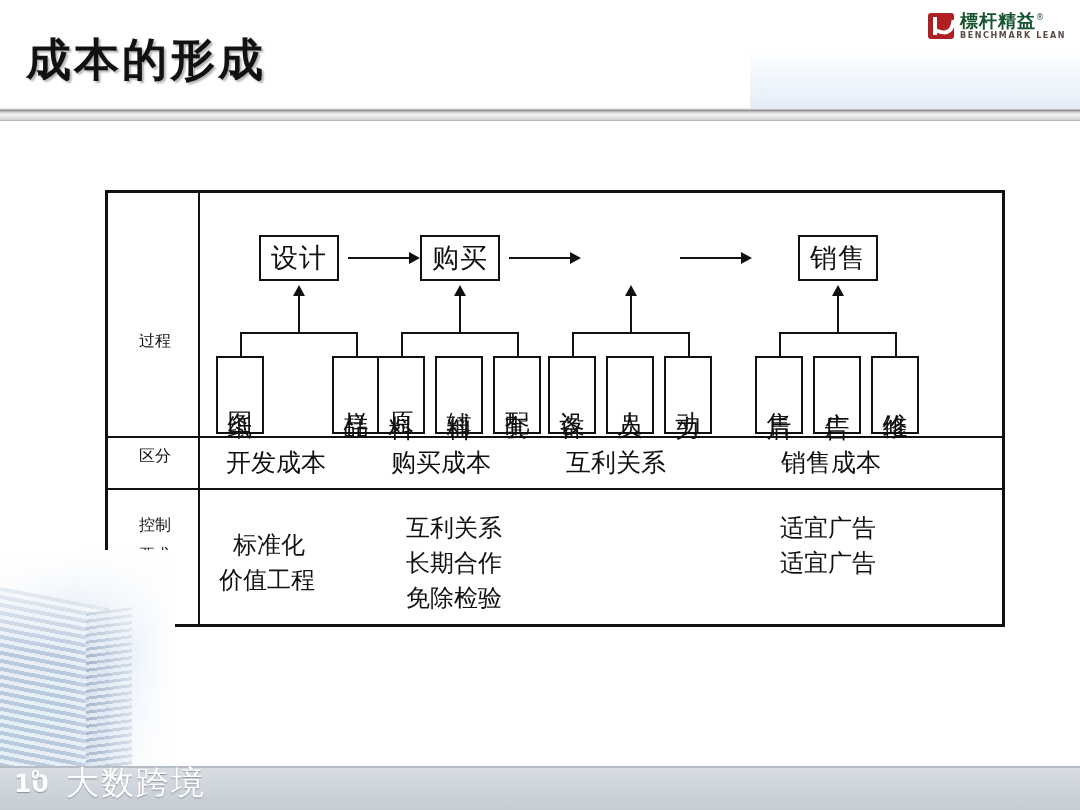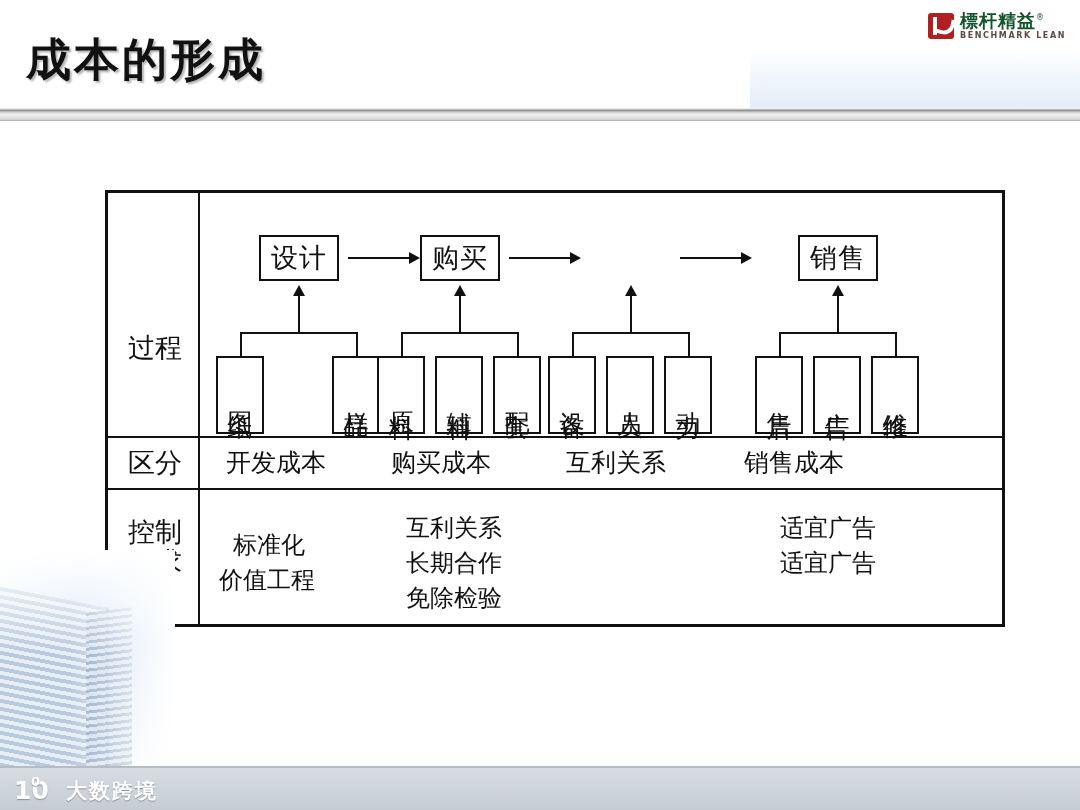--- a/index.html
+++ b/index.html
@@ -87,21 +87,21 @@
     left: 0;
     right: 0;
     height: 2px;
     background: #111;
   }
   .row-label {
     position: absolute;
     left: 0;
     width: 94px;
     text-align: center;
-    font-size: 27px;
+    font-size: 16px;
     color: #111;
     line-height: 1.25;
     font-family: "DejaVu Sans", "Liberation Sans", sans-serif;
   }
 
   
   .pbox {
     position: absolute;
     border: 2.5px solid #111;
     box-sizing: border-box;
@@ -242,22 +242,22 @@
   }
   #watermark .wm-sup {
     position: absolute;
     left: 17px;
     top: -2px;
     font-size: 13px;
     font-weight: 700;
   }
   #watermark .wm-text {
     color: #ffffff;
-    font-size: 21px;
-    font-weight: 700;
+    font-size: 33px;
+    font-weight: 400;
     letter-spacing: 2px;
     text-shadow: 0 1px 1px rgba(130,135,142,0.9);
   }
 
   
   #brand-logo {
     position: absolute;
     right: 14px;
     top: 12px;
     display: flex;
@@ -415,21 +415,21 @@
   <div class="hseg" style="left:671px; top:139px; width:118px"></div>
   <div class="vseg" style="left:671px; top:139px; height:26px"></div>
   <div class="vseg" style="left:787px; top:139px; height:26px"></div>
   <div class="sbox" style="left:647px; top:163px; width:48px; height:78px">售后</div>
   <div class="sbox" style="left:705px; top:163px; width:48px; height:78px">广告</div>
   <div class="sbox" style="left:763px; top:163px; width:48px; height:78px">维修</div>
 
   <div class="cat-label" style="left:118px; top:253px">开发成本</div>
   <div class="cat-label" style="left:283px; top:253px">购买成本</div>
   <div class="cat-label" style="left:458px; top:253px">互利关系</div>
-  <div class="cat-label" style="left:636px; top:253px">销售成本</div>
+  <div class="cat-label" style="left:673px; top:253px">销售成本</div>
 
   <div class="ctrl-col" style="left:298px; top:318px">
     <div>互利关系</div>
     <div>长期合作</div>
     <div>免除检验</div>
   </div>
   <div class="ctrl-col" style="left:125px; top:335px">
     <div>标准化</div>
     <div style="margin-left:-14px">价值工程</div>
   </div>

